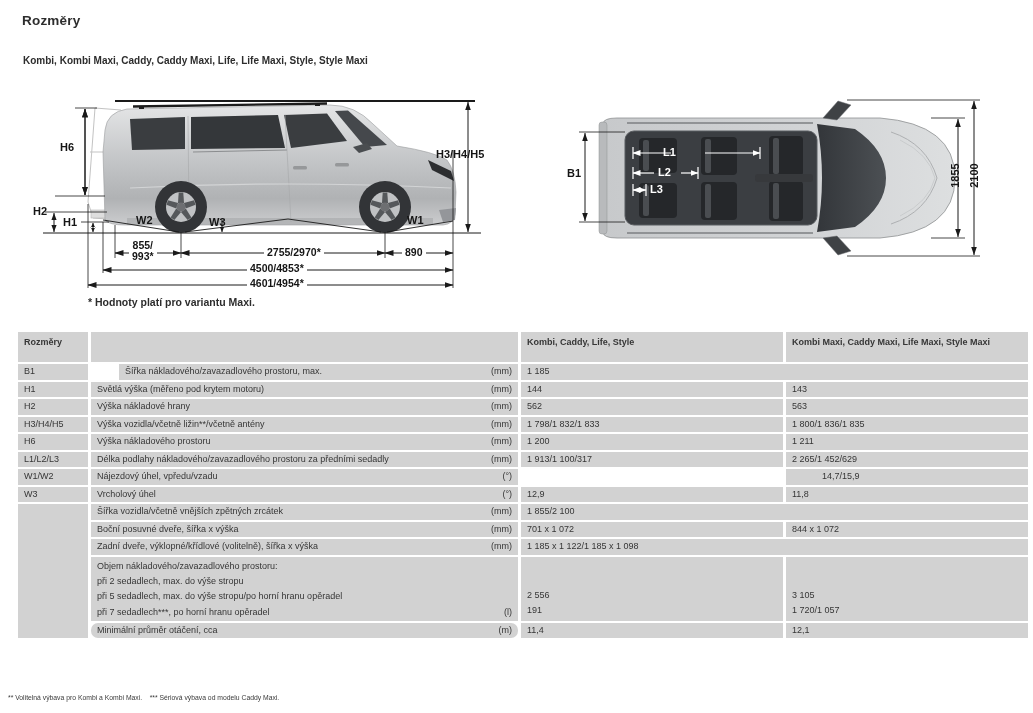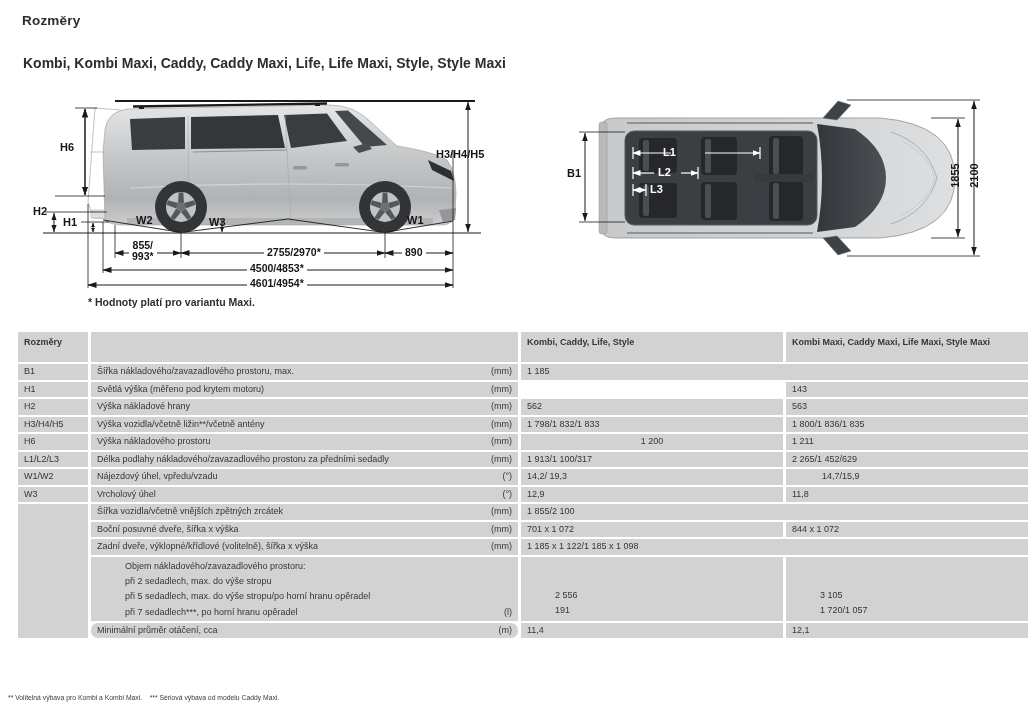--- a/index.html
+++ b/index.html
@@ -1,35 +1,35 @@
 <!DOCTYPE html>
 <html><head>
 <meta charset="utf-8">
 <style>
   *{margin:0;padding:0;box-sizing:border-box;}
   html,body{width:1033px;height:713px;}
   body{position:relative;background:#ffffff;font-family:"Liberation Sans",sans-serif;color:#3a3a3a;overflow:hidden;}
   .abs{position:absolute;}
   .page-title{left:22px;top:13px;font-size:13.5px;font-weight:bold;color:#2d2d2d;letter-spacing:.2px;}
-  .page-subtitle{left:23px;top:55px;font-size:14px;font-weight:bold;color:#2d2d2d;}
+  .page-subtitle{left:23px;top:55px;font-size:10px;font-weight:bold;color:#2d2d2d;}
   .dimlabel{position:absolute;font-size:11px;font-weight:bold;color:#151515;line-height:11px;white-space:nowrap;}
   .dimval{position:absolute;font-size:10.5px;font-weight:bold;color:#151515;background:#fff;padding:0 3px;line-height:11px;white-space:nowrap;}
   .white{color:#ffffff;}
   .rot{transform:rotate(-90deg);text-align:center;}
   .maxi-note{left:88px;top:296px;font-size:10.5px;font-weight:600;color:#2d2d2d;}
   
   .spec-table{left:18px;top:332px;width:1010px;display:grid;
     grid-template-columns:70px 427px 262px 242px;
     grid-template-rows:30px repeat(11,15.5px) 64px 15.5px;
     column-gap:3px;row-gap:2px;}
   .cell{background:#d2d2d2;font-size:9px;color:#363636;position:relative;padding:2px 6px 0 6px;overflow:hidden;line-height:11px;}
   .hdr{font-weight:bold;padding-top:5px;}
   .unit{position:absolute;right:6px;top:2px;}
   .multi .unit{top:auto;bottom:3px;}
-  .multi div{line-height:15.4px;height:15.4px;margin-left:28px;}
+  .multi div{line-height:15.4px;height:15.4px;}
   .vtop{padding-top:31px;}
   
   .footnotes{left:8px;top:674px;width:1020px;font-size:6.8px;line-height:9.6px;color:#3a3a3a;white-space:pre-wrap;}
 </style>
 </head>
 <body>
 
 <div class="abs page-title">Rozměry</div>
 <div class="abs page-subtitle">Kombi, Kombi Maxi, Caddy, Caddy Maxi, Life, Life Maxi, Style, Style Maxi</div>
 
@@ -249,44 +249,44 @@
 <span class="dimlabel white" style="left:650px;top:184px">L3</span>
 <span class="dimlabel rot" style="left:935px;top:170px;width:40px">1855</span>
 <span class="dimlabel rot" style="left:952px;top:170px;width:44px">2100</span>
 
 <div class="abs spec-table">
     <div class="cell hdr" style="grid-area: 1 / 1;">Rozměry</div>
     <div class="cell hdr" style="grid-area: 1 / 2;"></div>
     <div class="cell hdr" style="grid-area: 1 / 3;">Kombi, Caddy, Life, Style</div>
     <div class="cell hdr" style="grid-area: 1 / 4;">Kombi Maxi, Caddy Maxi, Life Maxi, Style Maxi</div>
     <div class="cell" style="grid-area: 2 / 1;">B1</div>
-    <div class="cell" style="grid-area: 2 / 2;"><span>Šířka nákladového/zavazadlového prostoru, max.</span><span class="unit">(mm)</span></div>
+    <div class="cell" style="grid-area: 2 / 2; margin-left: 28px;"><span>Šířka nákladového/zavazadlového prostoru, max.</span><span class="unit">(mm)</span></div>
     <div class="cell" style="grid-area: 2 / 3 / auto / span 2;">1 185</div>
     <div class="cell" style="grid-area: 3 / 1;">H1</div>
     <div class="cell" style="grid-area: 3 / 2;"><span>Světlá výška (měřeno pod krytem motoru)</span><span class="unit">(mm)</span></div>
+    <div class="cell" style="grid-area: 3 / 3;">144</div>
     <div class="cell" style="grid-area: 3 / 4;">143</div>
     <div class="cell" style="grid-area: 4 / 1;">H2</div>
     <div class="cell" style="grid-area: 4 / 2;"><span>Výška nákladové hrany</span><span class="unit">(mm)</span></div>
     <div class="cell" style="grid-area: 4 / 3;">562</div>
     <div class="cell" style="grid-area: 4 / 4;">563</div>
     <div class="cell" style="grid-area: 5 / 1;">H3/H4/H5</div>
     <div class="cell" style="grid-area: 5 / 2;"><span>Výška vozidla/včetně ližin**/včetně antény</span><span class="unit">(mm)</span></div>
     <div class="cell" style="grid-area: 5 / 3;">1 798/1 832/1 833</div>
     <div class="cell" style="grid-area: 5 / 4;">1 800/1 836/1 835</div>
     <div class="cell" style="grid-area: 6 / 1;">H6</div>
     <div class="cell" style="grid-area: 6 / 2;"><span>Výška nákladového prostoru</span><span class="unit">(mm)</span></div>
-    <div class="cell" style="grid-area: 6 / 3; text-align: center;">1 200</div>
+    <div class="cell" style="grid-area: 6 / 3;">1 200</div>
     <div class="cell" style="grid-area: 6 / 4;">1 211</div>
     <div class="cell" style="grid-area: 7 / 1;">L1/L2/L3</div>
     <div class="cell" style="grid-area: 7 / 2;"><span>Délka podlahy nákladového/zavazadlového prostoru za předními sedadly</span><span class="unit">(mm)</span></div>
     <div class="cell" style="grid-area: 7 / 3;">1 913/1 100/317</div>
     <div class="cell" style="grid-area: 7 / 4;">2 265/1 452/629</div>
     <div class="cell" style="grid-area: 8 / 1;">W1/W2</div>
     <div class="cell" style="grid-area: 8 / 2;"><span>Nájezdový úhel, vpředu/vzadu</span><span class="unit">(°)</span></div>
-    <div class="cell" style="grid-area: 8 / 3;">14,2/ 19,3</div>
     <div class="cell" style="grid-area: 8 / 4; padding-left: 36px;">14,7/15,9</div>
     <div class="cell" style="grid-area: 9 / 1;">W3</div>
     <div class="cell" style="grid-area: 9 / 2;"><span>Vrcholový úhel</span><span class="unit">(°)</span></div>
     <div class="cell" style="grid-area: 9 / 3;">12,9</div>
     <div class="cell" style="grid-area: 9 / 4;">11,8</div>
     <div class="cell" style="grid-area: 10 / 2;"><span>Šířka vozidla/včetně vnějších zpětných zrcátek</span><span class="unit">(mm)</span></div>
     <div class="cell" style="grid-area: 10 / 3 / auto / span 2;">1 855/2 100</div>
     <div class="cell" style="grid-area: 11 / 2;"><span>Boční posuvné dveře, šířka x výška</span><span class="unit">(mm)</span></div>
     <div class="cell" style="grid-area: 11 / 3;">701 x 1 072</div>
     <div class="cell" style="grid-area: 11 / 4;">844 x 1 072</div>

